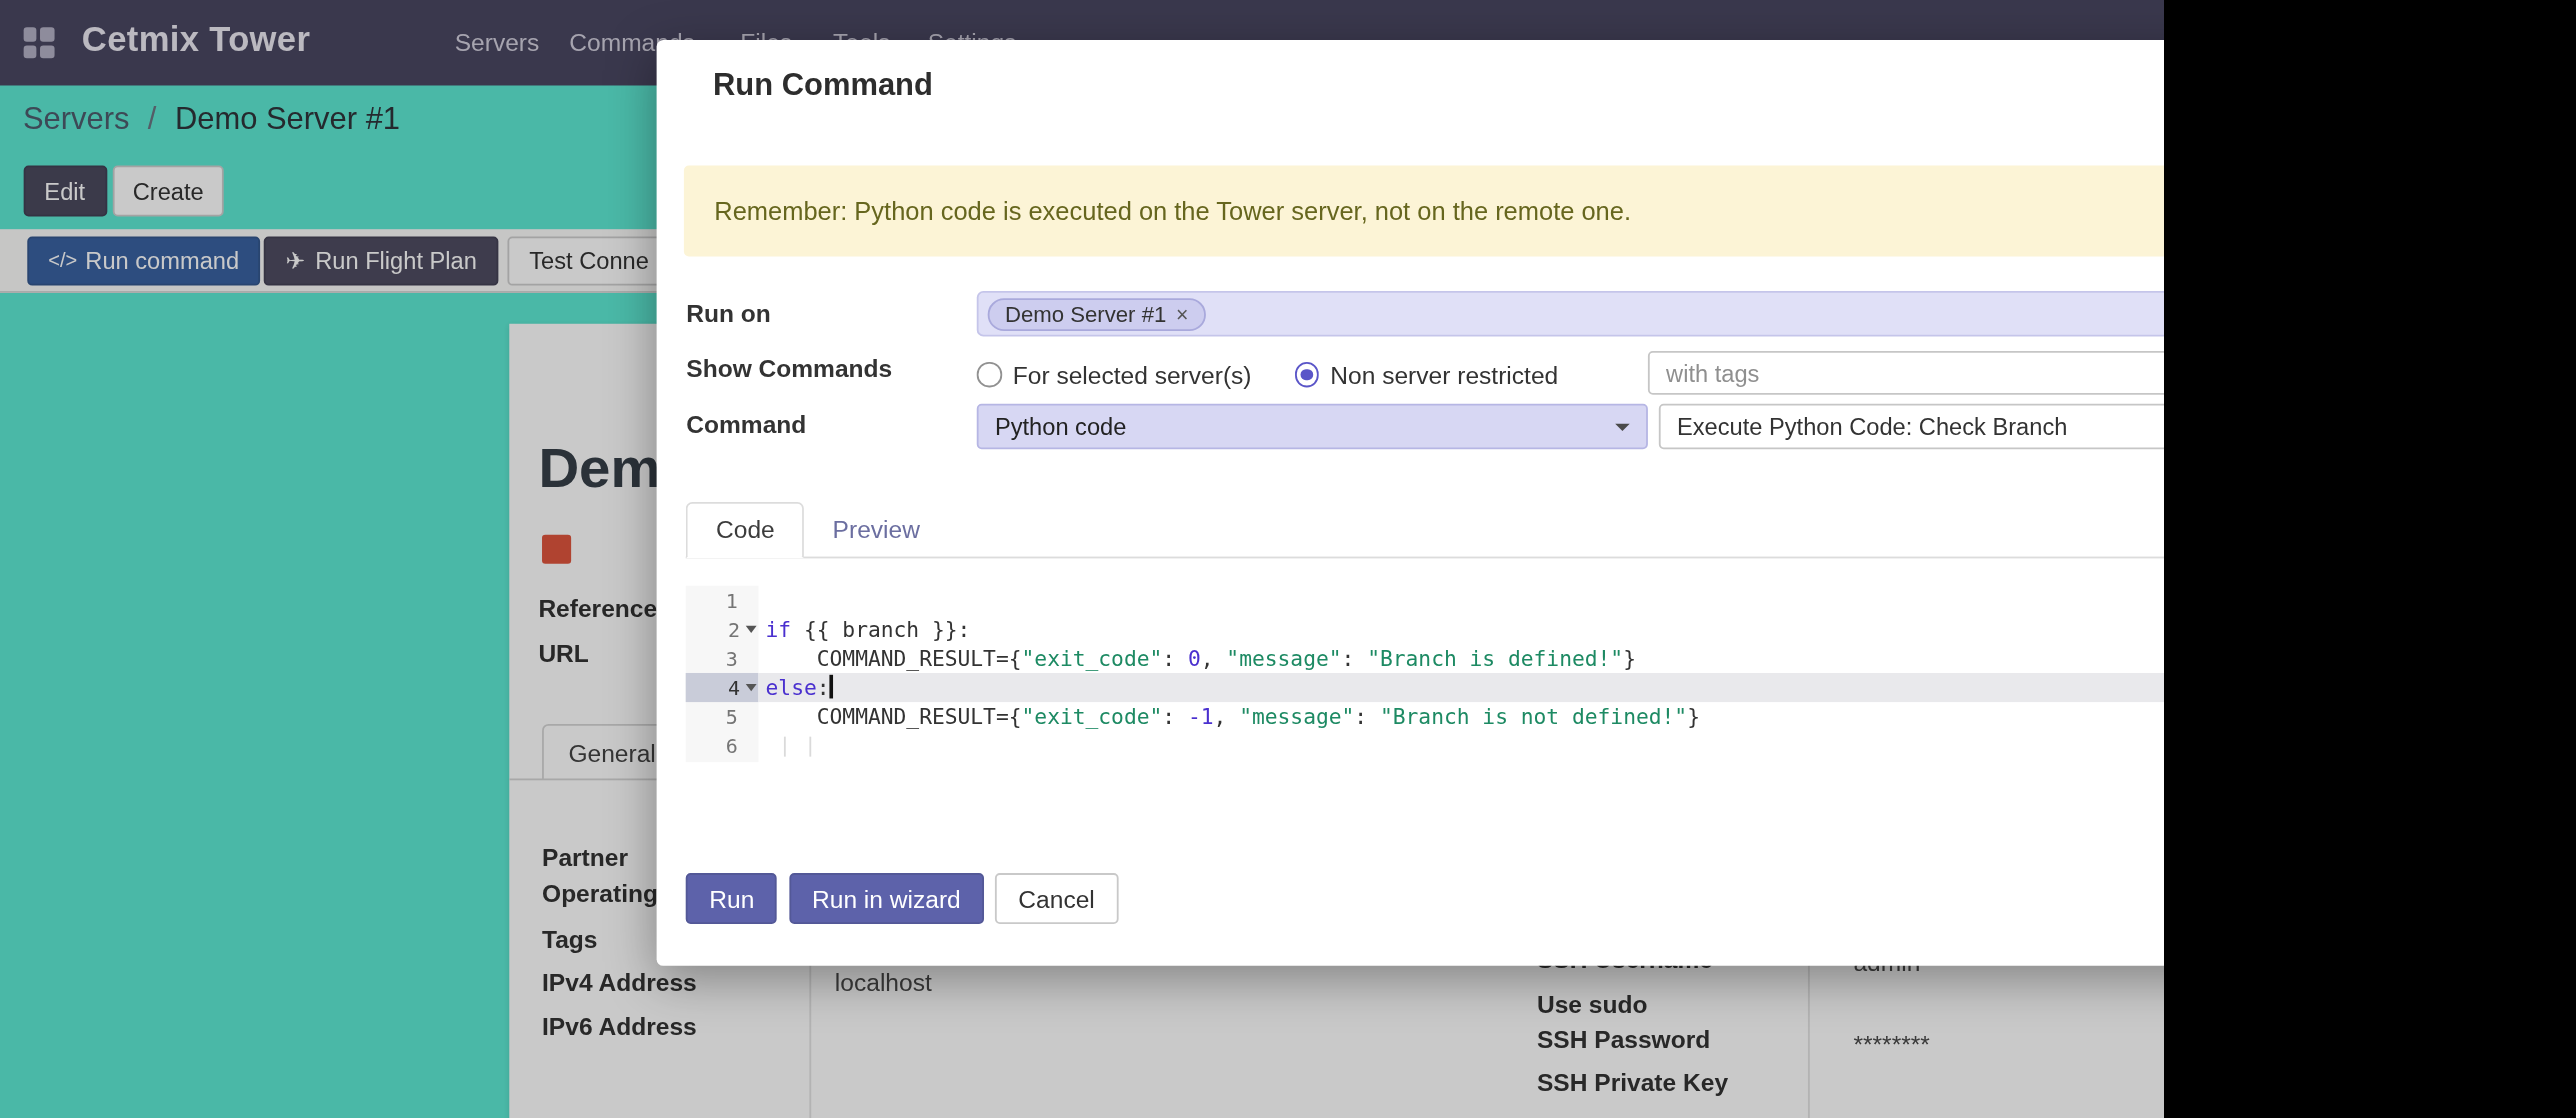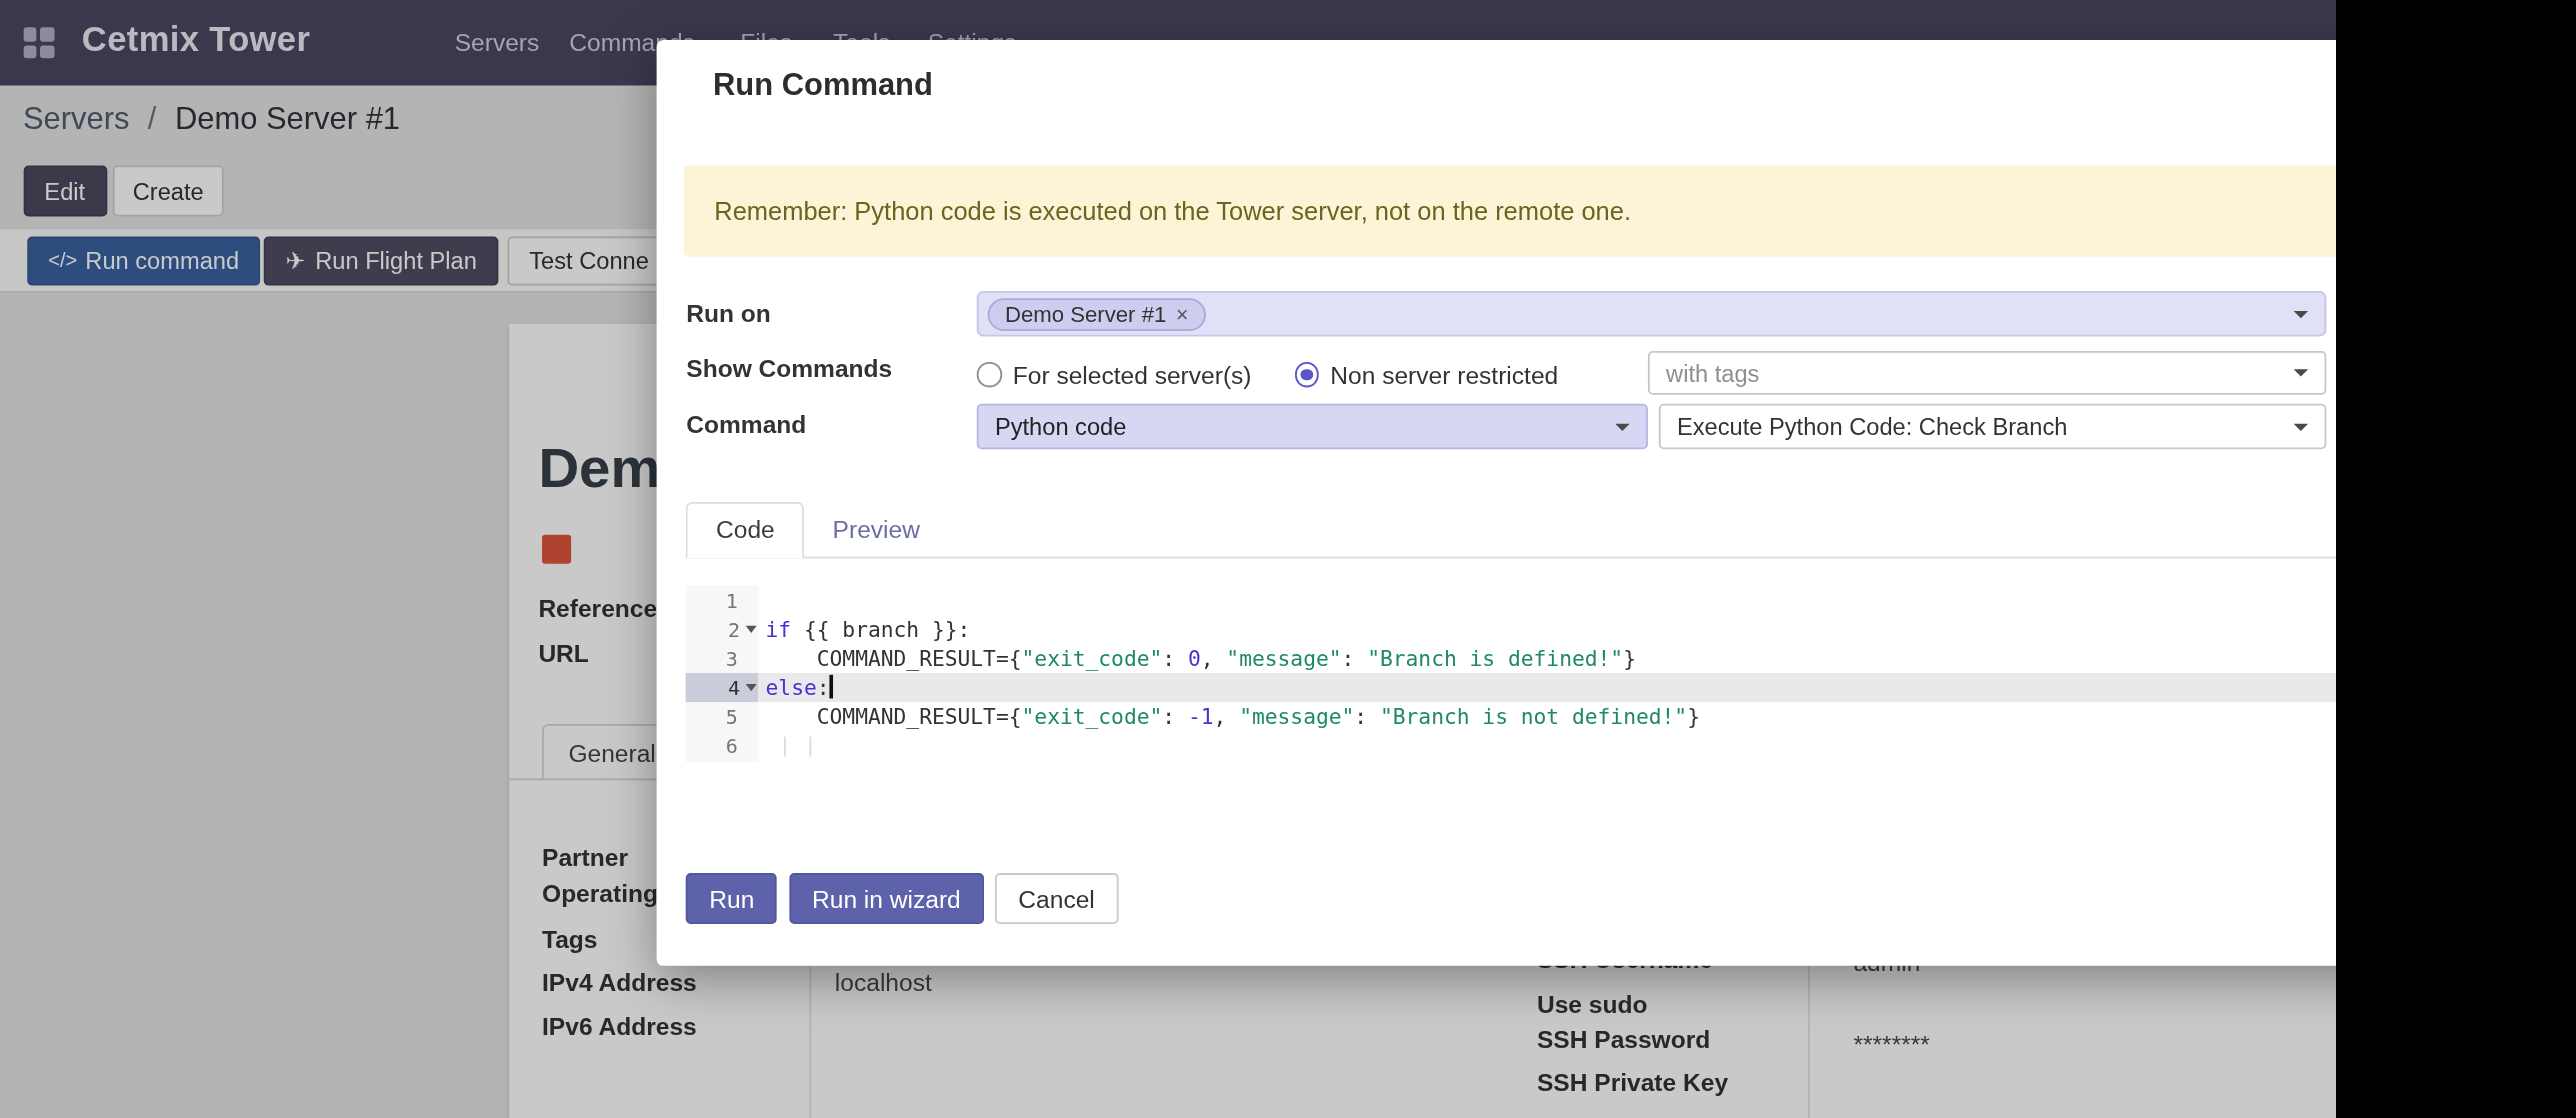--- a/index.html
+++ b/index.html
@@ -1,16 +1,16 @@
 <!DOCTYPE html>
 <html style="font-size:14.5px"><head>
 <meta charset="utf-8">
 <style>
   html,body{margin:0;padding:0;background:#000;}
-  #viewport{position:relative;width:2336px;height:1118px;overflow:hidden;background:#e5e5e5;}
+  #viewport{position:relative;width:2164px;height:1118px;overflow:hidden;background:#5eead4;}
   #stage{position:absolute;left:0;top:0;width:1416px;height:615px;transform:scale(1.81888);
          transform-origin:0 0;font-family:"Liberation Sans",sans-serif;}
 
   
   .navbar{position:absolute;left:0;top:0;width:100%;height:47px;background:#4a4762;}
   .apps-icon{position:absolute;left:12.6px;top:15.4px;width:17px;height:17px;display:grid;
              grid-template-columns:7.2px 7.2px;grid-template-rows:7.2px 7.2px;gap:2.7px;}
   .apps-icon div{background:#b5b2c6;border-radius:1.8px;}
   .brand{position:absolute;left:45px;top:11px;font-size:19px;font-weight:700;color:#edebf4;letter-spacing:0.2px;}
   .nav-item{position:absolute;top:16.3px;font-size:13.5px;color:#d3d0de;}

